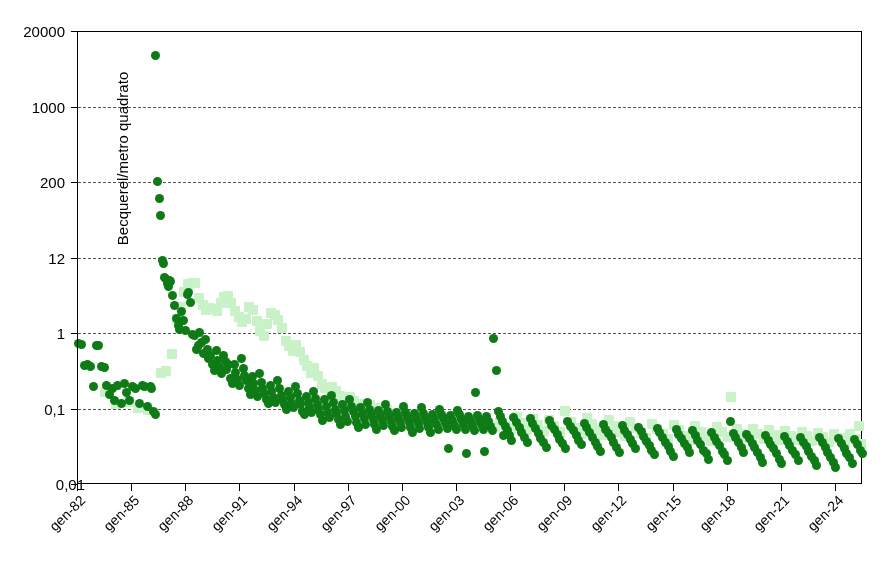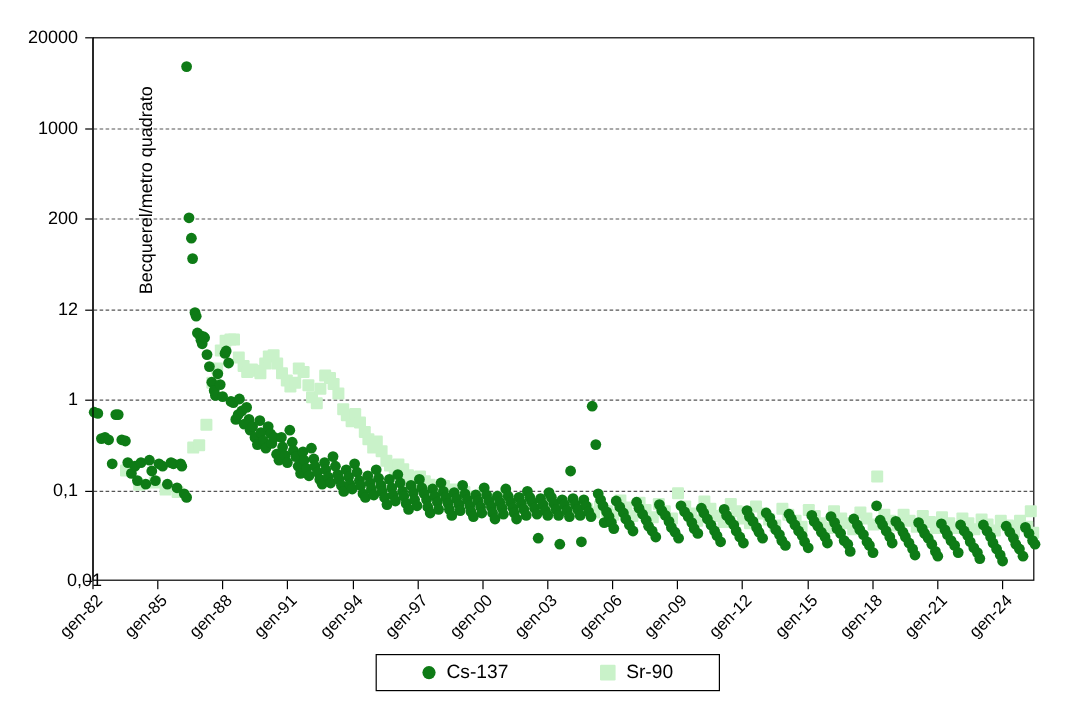--- a/index.html
+++ b/index.html
@@ -623,24 +623,14 @@
       <div class="xtick-mark" style="left: 726.655px;"></div>
       <div class="xtick-label" style="left: 626.655px; width: 100px;">gen-18</div>
       <div class="xtick-mark" style="left: 780.793px;"></div>
       <div class="xtick-label" style="left: 680.793px; width: 100px;">gen-21</div>
       <div class="xtick-mark" style="left: 834.931px;"></div>
       <div class="xtick-label" style="left: 734.931px; width: 100px;">gen-24</div>
     </div>
 
   <div class="y-axis-title" id="y-axis-title">Becquerel/metro quadrato</div>
 
-  <div class="legend">
-    <div class="legend-entry">
-      <span class="legend-swatch cs" id="sw-cs" style="background: rgb(14, 123, 22);"></span>
-      <span class="legend-text">Cs-137</span>
-    </div>
-    <div class="legend-entry">
-      <span class="legend-swatch sr" id="sw-sr" style="background: rgb(201, 242, 201);"></span>
-      <span class="legend-text">Sr-90</span>
-    </div>
-  </div>
 
 </div>
 
 </body></html>

